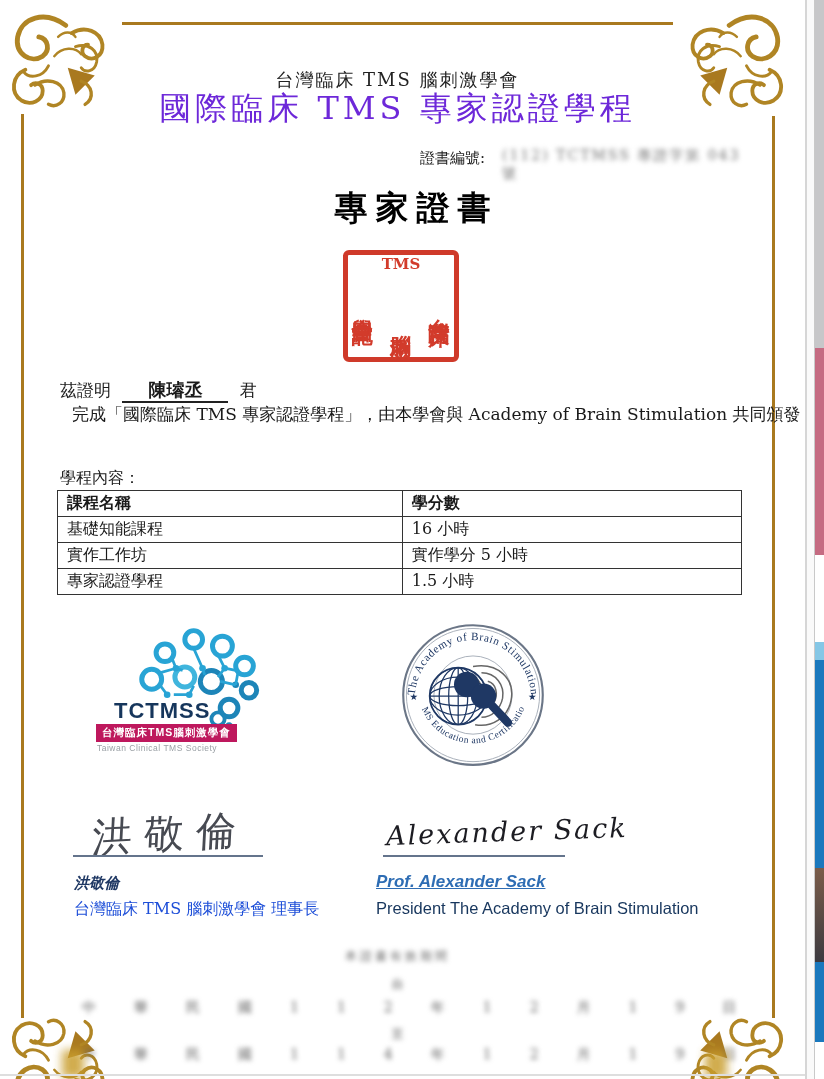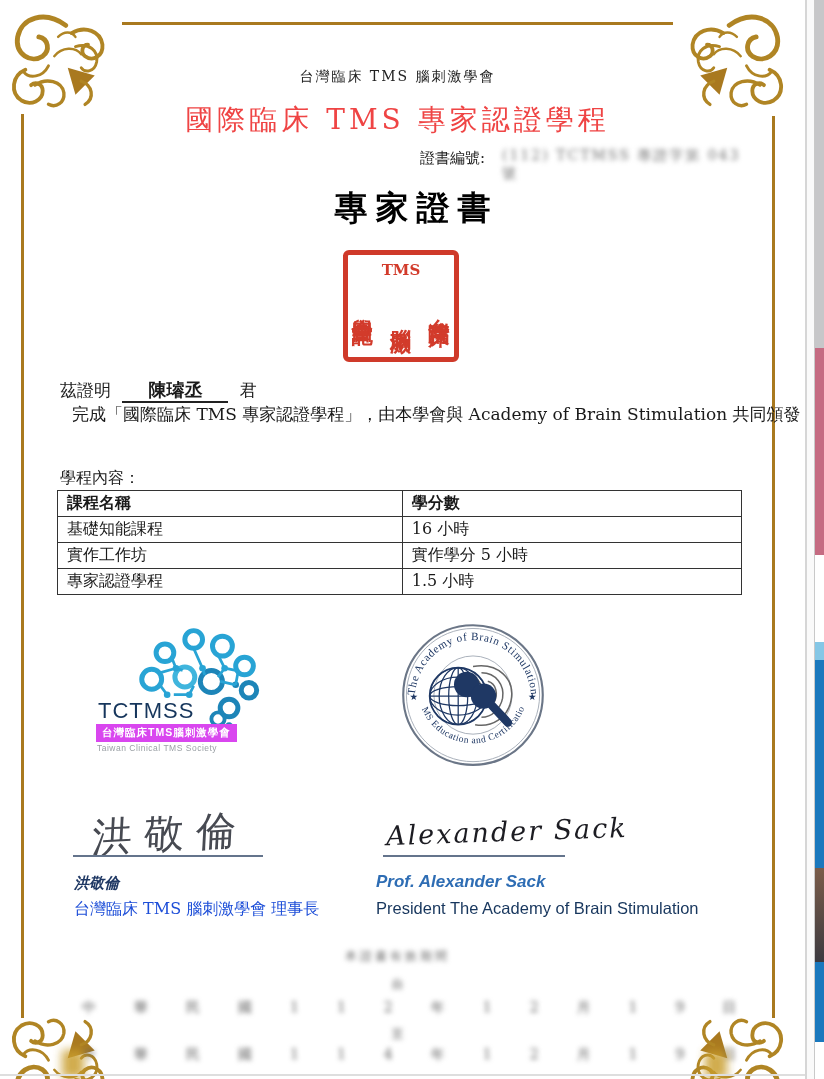--- a/index.html
+++ b/index.html
@@ -6,71 +6,71 @@
   .page{position:relative;width:824px;height:1079px;background:#ffffff;overflow:hidden;
         font-family:"DejaVu Serif","Liberation Serif",serif;color:#1a1a1a;}
   .abs{position:absolute;}
   .center{left:0;width:795px;text-align:center;}
 
   
   .gline{background:#a9791f;}
   .flourish{width:106px;height:106px;}
 
   
-  .society{top:68px;font-size:14px;letter-spacing:2px;color:#222;}
-  .program{top:101px;font-size:28px;letter-spacing:4px;color:#ef4444;}
+  .society{top:68px;font-size:18px;letter-spacing:2px;color:#222;}
+  .program{top:87px;font-size:32px;letter-spacing:4px;color:#6d28d9;}
   .certno{top:149px;left:420px;font-size:15px;color:#222;}
   .certno-blur{top:147px;left:502px;font-size:14px;color:#6e6e6e;filter:blur(2.6px);letter-spacing:2px;width:250px;}
   .main-title{top:186px;font-size:33px;font-weight:bold;letter-spacing:8px;color:#000;margin-left:19px;}
 
   
   .seal{top:250px;left:343px;width:106px;height:102px;border:5px solid #cf3a2a;border-radius:6px;
         display:flex;flex-direction:row;justify-content:space-around;align-items:stretch;
         color:#d23b2b;background:rgba(255,255,255,0);}
   .seal-col{writing-mode:vertical-rl;text-orientation:upright;font-size:21px;font-weight:bold;
             line-height:1;display:flex;align-items:center;justify-content:space-around;letter-spacing:2px;}
-  .seal-mid{display:flex;flex-direction:column;align-items:center;justify-content:center;}
+  .seal-mid{display:flex;flex-direction:column;align-items:center;justify-content:space-between;}
   .seal-tms{font-size:15px;font-weight:bold;letter-spacing:0px;line-height:1.2;}
 
   
   .certify-line{top:378px;left:60px;font-size:17px;}
   .recipient{font-weight:bold;font-size:18px;border-bottom:2px solid #222;padding:0 26px 1px 26px;margin:0 6px;}
   .para1{top:403px;left:72px;font-size:17px;}
   .para2{top:431px;left:60px;font-size:17px;}
   .content-label{top:468px;left:60px;font-size:16px;}
 
   
   table.course{position:absolute;top:490px;left:57px;width:685px;border-collapse:collapse;
                font-size:16px;}
   table.course td,table.course th{border:1px solid #333;height:25px;padding:0 0 0 9px;text-align:left;
                font-weight:normal;}
   table.course th{font-weight:bold;}
   .colA{width:50.4%;}
 
   
   .tctmss{top:626px;left:94px;width:180px;height:140px;}
-  .tctmss-acronym{position:absolute;left:4px;top:72px;font-family:"Liberation Sans",sans-serif;
-                  font-weight:normal;font-size:22px;letter-spacing:1px;color:#16365c;}
-  .tctmss-banner{position:absolute;left:2px;top:98px;background:#d946ef;color:#fff;
+  .tctmss-acronym{position:absolute;left:20px;top:72px;font-family:"Liberation Sans",sans-serif;
+                  font-weight:bold;font-size:22px;letter-spacing:1px;color:#16365c;}
+  .tctmss-banner{position:absolute;left:2px;top:98px;background:#be185d;color:#fff;
                  font-family:"Liberation Sans",sans-serif;font-weight:bold;font-size:10.5px;
                  padding:2px 6px;letter-spacing:1px;white-space:nowrap;}
   .tctmss-sub{position:absolute;left:3px;top:117px;color:#9aa0a5;
               font-family:"Liberation Sans",sans-serif;font-size:8.5px;letter-spacing:.5px;}
   .academy{top:620px;left:399px;width:148px;height:148px;}
 
   
   .sig-hand-left{top:806px;left:92px;font-size:40px;color:#474a52;letter-spacing:12px;
                  transform:rotate(-3deg) skewX(-6deg);font-weight:400;}
   .sig-hand-right{top:816px;left:386px;font-size:27px;color:#1c1c22;font-style:italic;
                   letter-spacing:2px;transform:rotate(-2deg);}
   .sig-rule{height:2px;background:#64748c;}
   .sig-name-left{top:874px;left:74px;font-size:15px;font-weight:bold;font-style:italic;color:#1f3864;}
   .sig-title-left{top:899px;left:74px;font-size:16px;color:#1d4ed8;}
   .sig-name-right{top:872px;left:376px;font-family:"Liberation Sans",sans-serif;
-                  font-size:17px;font-weight:bold;font-style:italic;color:#2e6db4;}
+                  font-size:17px;font-weight:bold;font-style:italic;color:#2e6db4;text-decoration:underline;}
   .sig-title-right{top:899px;left:376px;font-family:"Liberation Sans",sans-serif;
                    font-size:16.5px;color:#17365d;}
 
   
   .blurtxt{color:#5f5f5f;filter:blur(2.8px);}
   .validity{top:948px;font-size:12px;letter-spacing:3px;}
   .fromchar{top:976px;font-size:12px;}
   .daterow{left:82px;width:660px;font-size:14px;letter-spacing:38px;white-space:nowrap;}
   .date1{top:999px;}
   .tochar{top:1026px;font-size:12px;}

